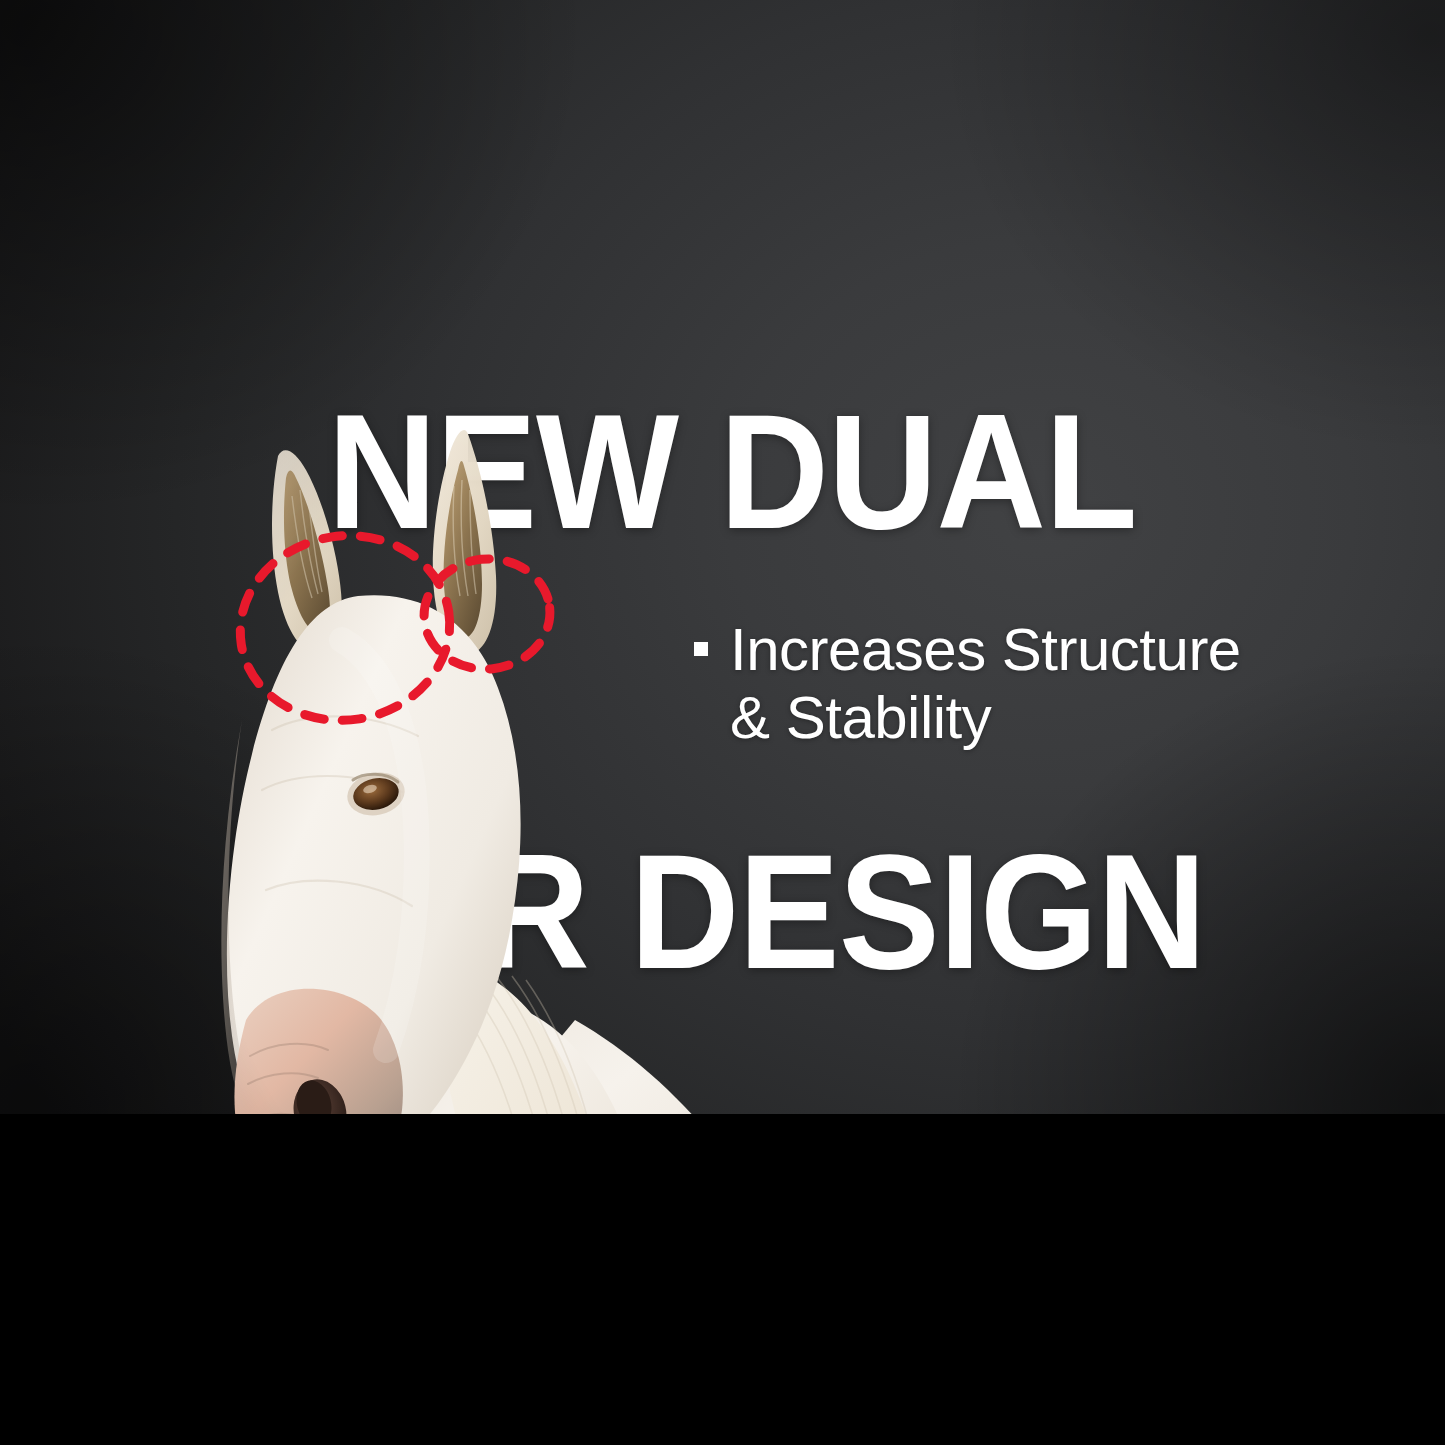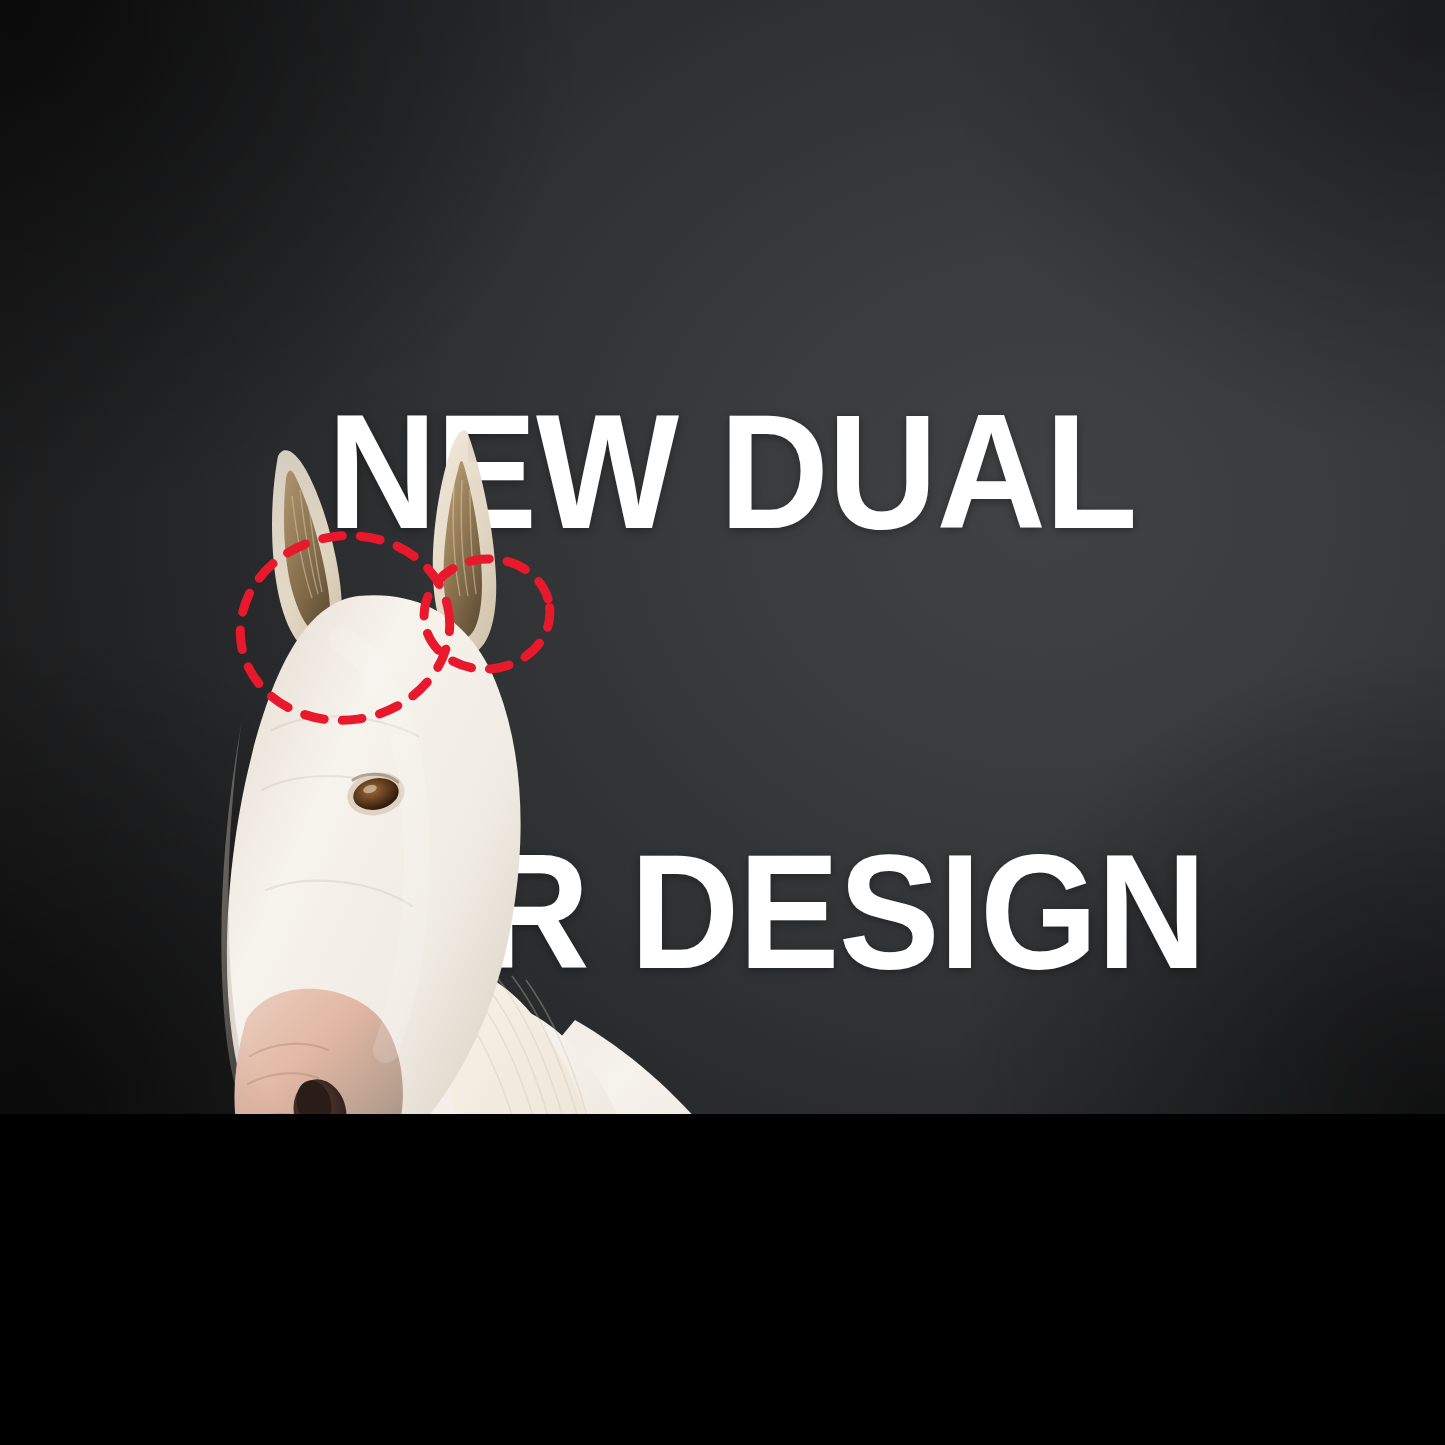--- a/index.html
+++ b/index.html
@@ -266,20 +266,25 @@
       </g>
     </svg>
   </div>
 
   <svg class="annot" viewBox="0 0 1445 1445" xmlns="http://www.w3.org/2000/svg" aria-hidden="true">
     <ellipse cx="345" cy="628" rx="105" ry="92" transform="rotate(-9 345 628)" fill="none" stroke="#e8192c" stroke-width="9" stroke-dasharray="20 18" stroke-linecap="round"></ellipse>
     <ellipse cx="487" cy="614" rx="63" ry="55" transform="rotate(-6 487 614)" fill="none" stroke="#e8192c" stroke-width="9" stroke-dasharray="20 18" stroke-linecap="round"></ellipse>
   </svg>
 
   <div class="bullets">
+    <div class="bullet-row">
+      <span class="bullet-mark"></span>
+      <span class="bullet-text">Increases Structure
+&amp; Stability</span>
+    </div>
   </div>
 
   <div class="logo">
     <svg viewBox="0 0 164 168" xmlns="http://www.w3.org/2000/svg" aria-hidden="true">
       <path d="M6 28 L46 4 L120 4 L158 28 L158 88 C158 126 124 152 82 165 C40 152 6 126 6 88 Z" fill="#ffffff"></path>
       <g fill="#231f20">
         <path d="M56 128 C52 120 50 108 52 96 C54 80 62 62 74 50 C80 44 86 41 90 43 C94 45 93 52 88 58 C82 65 76 76 72 88 C68 100 66 112 67 122 C68 130 64 133 60 132 C58 131 57 130 56 128 Z"></path>
         <path d="M152 40 C138 54 120 68 102 79 C94 84 86 88 80 90 C76 91 74 90 74 88 C74 86 77 84 82 82 C92 78 106 70 118 62 C130 54 142 45 150 37 C153 34 156 34 157 36 C158 38 156 38 152 40 Z"></path>
         <path d="M86 88 C92 86 98 88 104 94 C112 102 117 113 122 121 C127 129 132 133 138 132 C143 131 147 128 149 125 C151 122 154 123 153 127 C152 132 146 138 137 140 C126 143 116 138 108 126 C102 117 97 106 91 99 C87 95 84 93 82 93 C79 93 78 90 80 89 C82 88 84 88 86 88 Z"></path>
       </g>

